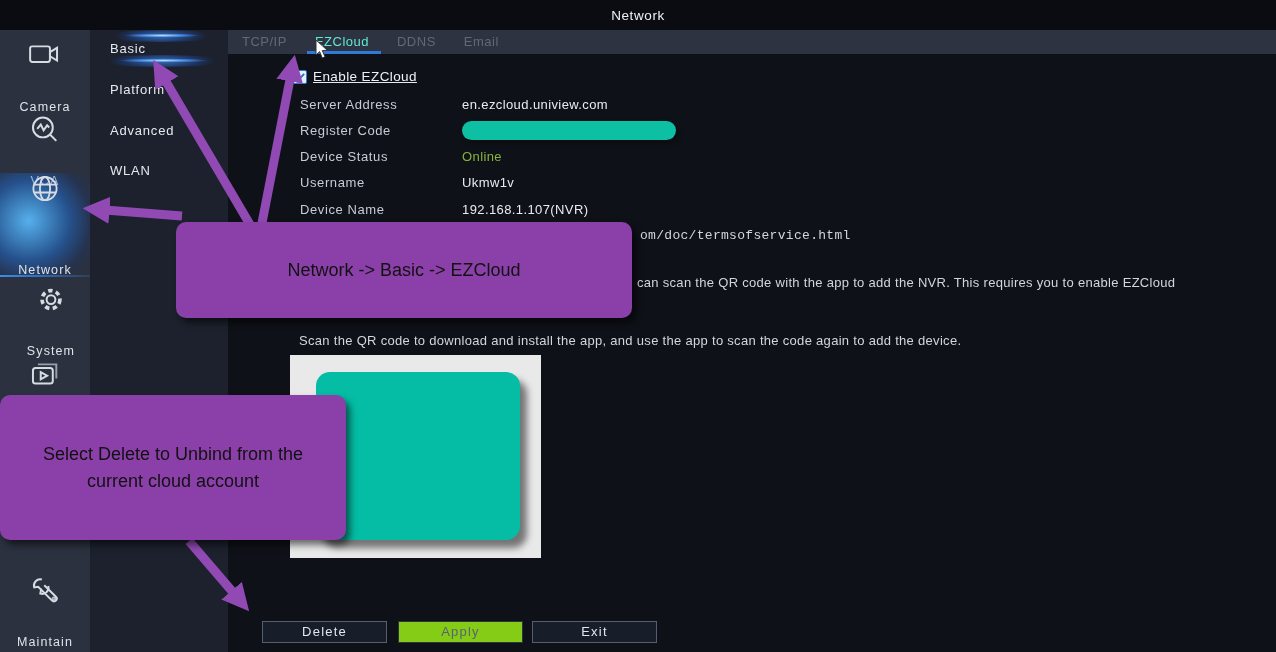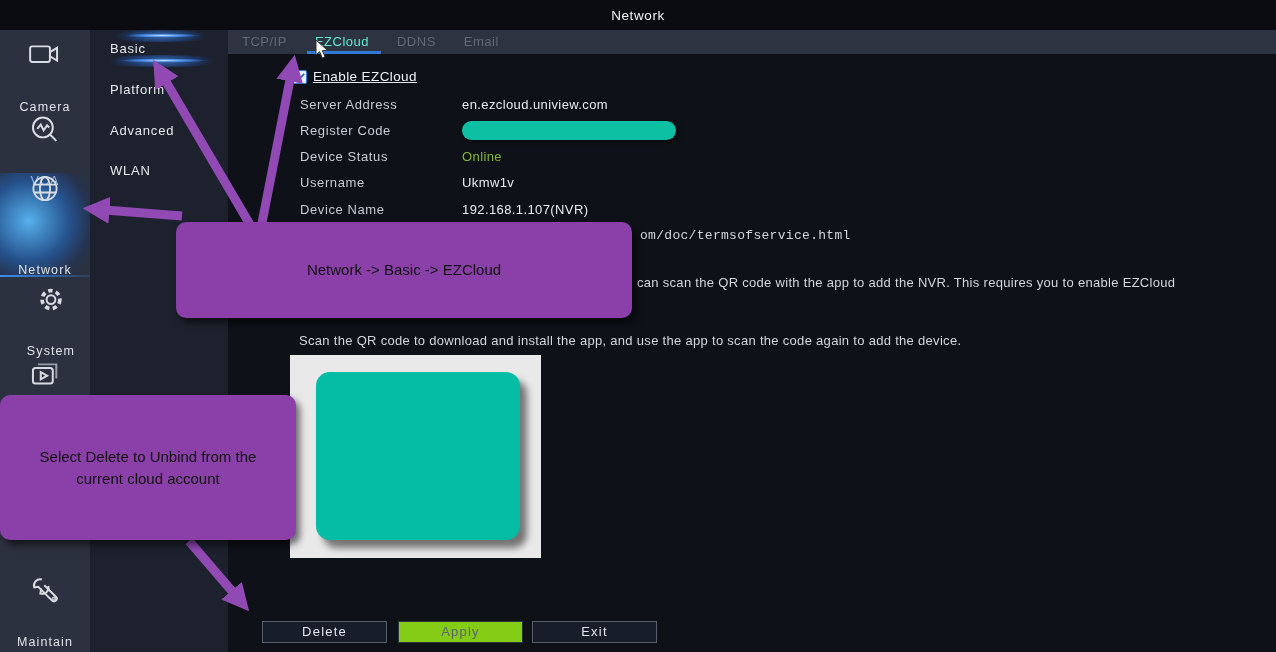--- a/index.html
+++ b/index.html
@@ -114,24 +114,24 @@
     margin-left:16px;
   }
   .btn.disabled { background:#84cc16; border:1px solid #2c3442; color:#5a6373; }
 
   
   .overlay { position:absolute; inset:0; pointer-events:none; }
   .anno-box {
     position:absolute; background:#8b40a9; border-radius:10px;
     box-shadow:4px 5px 7px rgba(0,0,0,.55);
     display:flex; align-items:center; justify-content:center;
-    color:#111; font-size:15px; text-align:center; line-height:1.45;
+    color:#111; font-size:18px; text-align:center; line-height:1.45;
   }
   #anno-box-1 { left:176px; top:222px; width:456px; height:96px; }
-  #anno-box-2 { left:0px; top:395px; width:296px; height:145px; padding:0 18px; }
+  #anno-box-2 { left:0px; top:395px; width:346px; height:145px; padding:0 18px; }
   svg.arrows { position:absolute; inset:0; width:1276px; height:652px; }
   .cursor { position:absolute; left:315px; top:39px; width:15px; height:21px; }
 </style>
 </head>
 <body>
 
 <div id="screen">
 
   <div class="titlebar">
     <span>Network</span>

